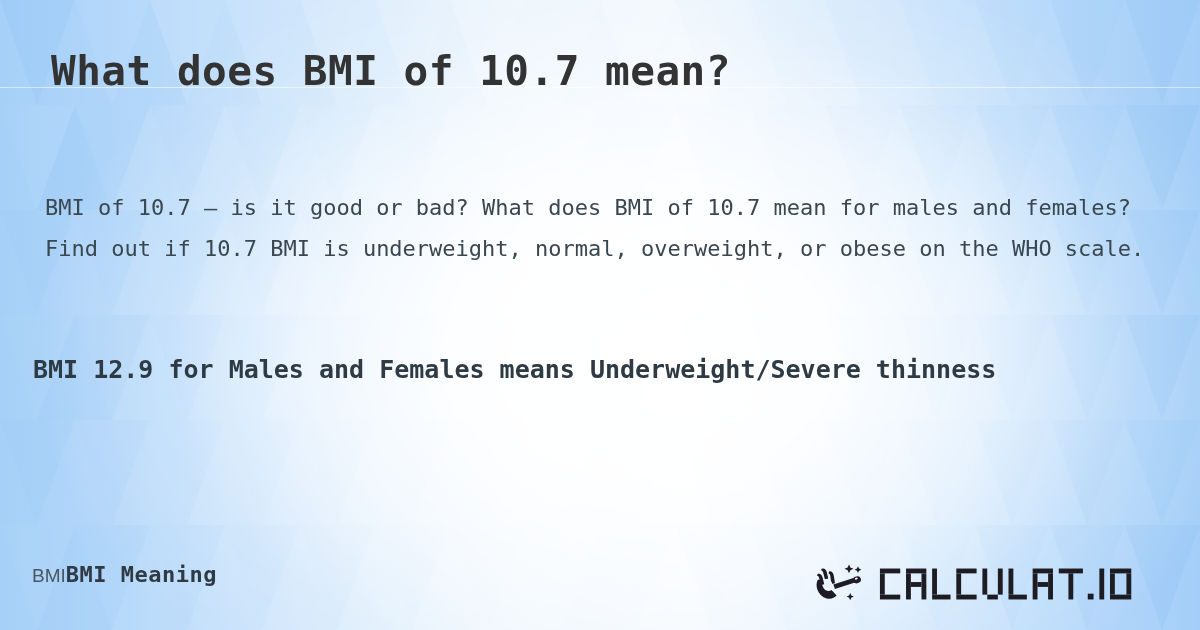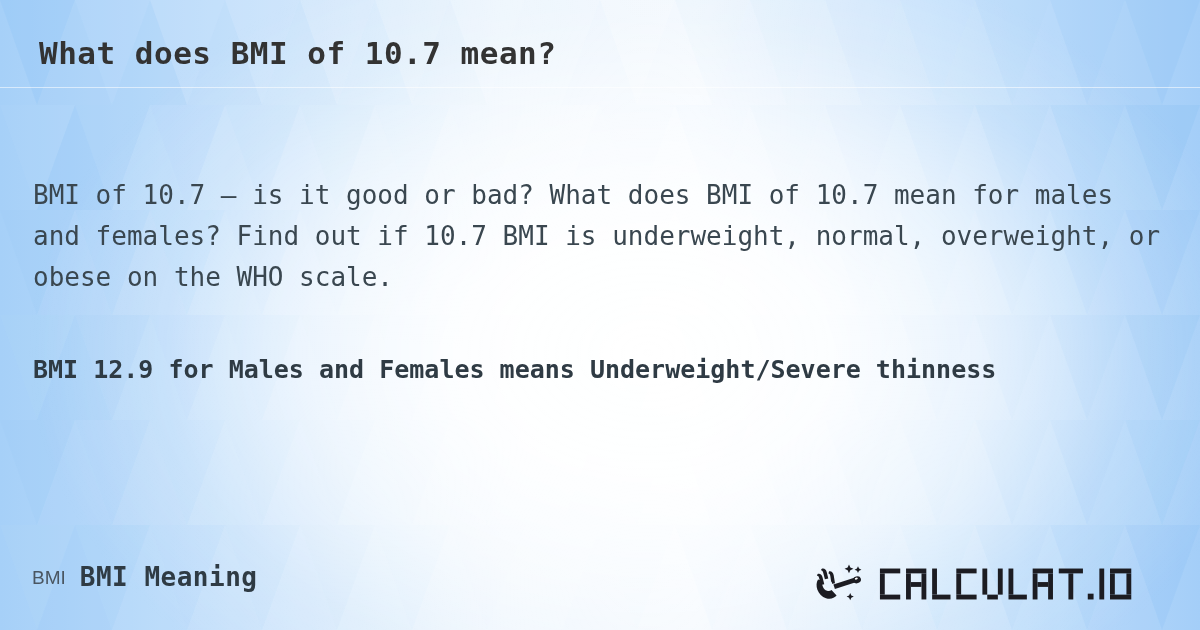--- a/index.html
+++ b/index.html
@@ -64,37 +64,37 @@
     width: 1200px;
     height: 88px;
     box-sizing: border-box;
     border-bottom: 1px solid rgba(255,255,255,0.55);
   }
 
   #page-title {
     position: absolute;
     left: 35px;
     top: 31px;
-    margin: 4px;
+    margin: 16px;
     font-family: "DejaVu Sans Mono", monospace;
-    font-size: 31px;
+    font-size: 41px;
     font-weight: bold;
     letter-spacing: 0.5px;
     color: #333333;
     white-space: nowrap;
   }
 
   #description {
     position: absolute;
     left: 33px;
     top: 175px;
     width: 1135px;
-    margin: 0;
+    margin: 12px;
     font-family: "DejaVu Sans Mono", monospace;
-    font-size: 26px;
+    font-size: 22px;
     line-height: 41px;
     color: #3a4750;
     letter-spacing: 0px;
   }
 
   #result {
     position: absolute;
     left: 33px;
     top: 346px;
     width: 1000px;
@@ -113,35 +113,34 @@
     width: 1200px;
     height: 86px;
   }
 
   #footer-left {
     position: absolute;
     left: 32px;
     top: 20px;
     display: flex;
     align-items: center;
-    gap: 14px;
   }
 
   #site-tag {
     font-family: "Liberation Sans", sans-serif;
     font-size: 19px;
     font-weight: normal;
     color: #4a5661;
     letter-spacing: 0px;
     line-height: 1;
   }
 
   #breadcrumb-label {
     font-family: "DejaVu Sans Mono", monospace;
-    font-size: 26px;
+    font-size: 22px;
     font-weight: bold;
     color: #2f3b44;
     letter-spacing: 0.5px;
     line-height: 1;
   }
 
   #brand {
     position: absolute;
     right: 32px;
     top: 14px;

